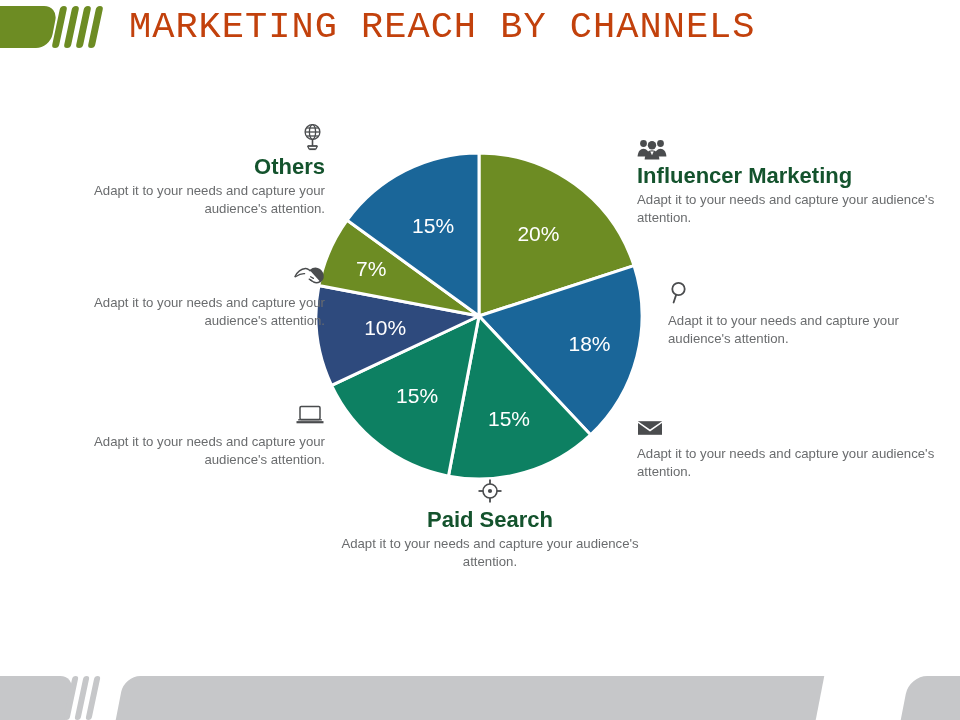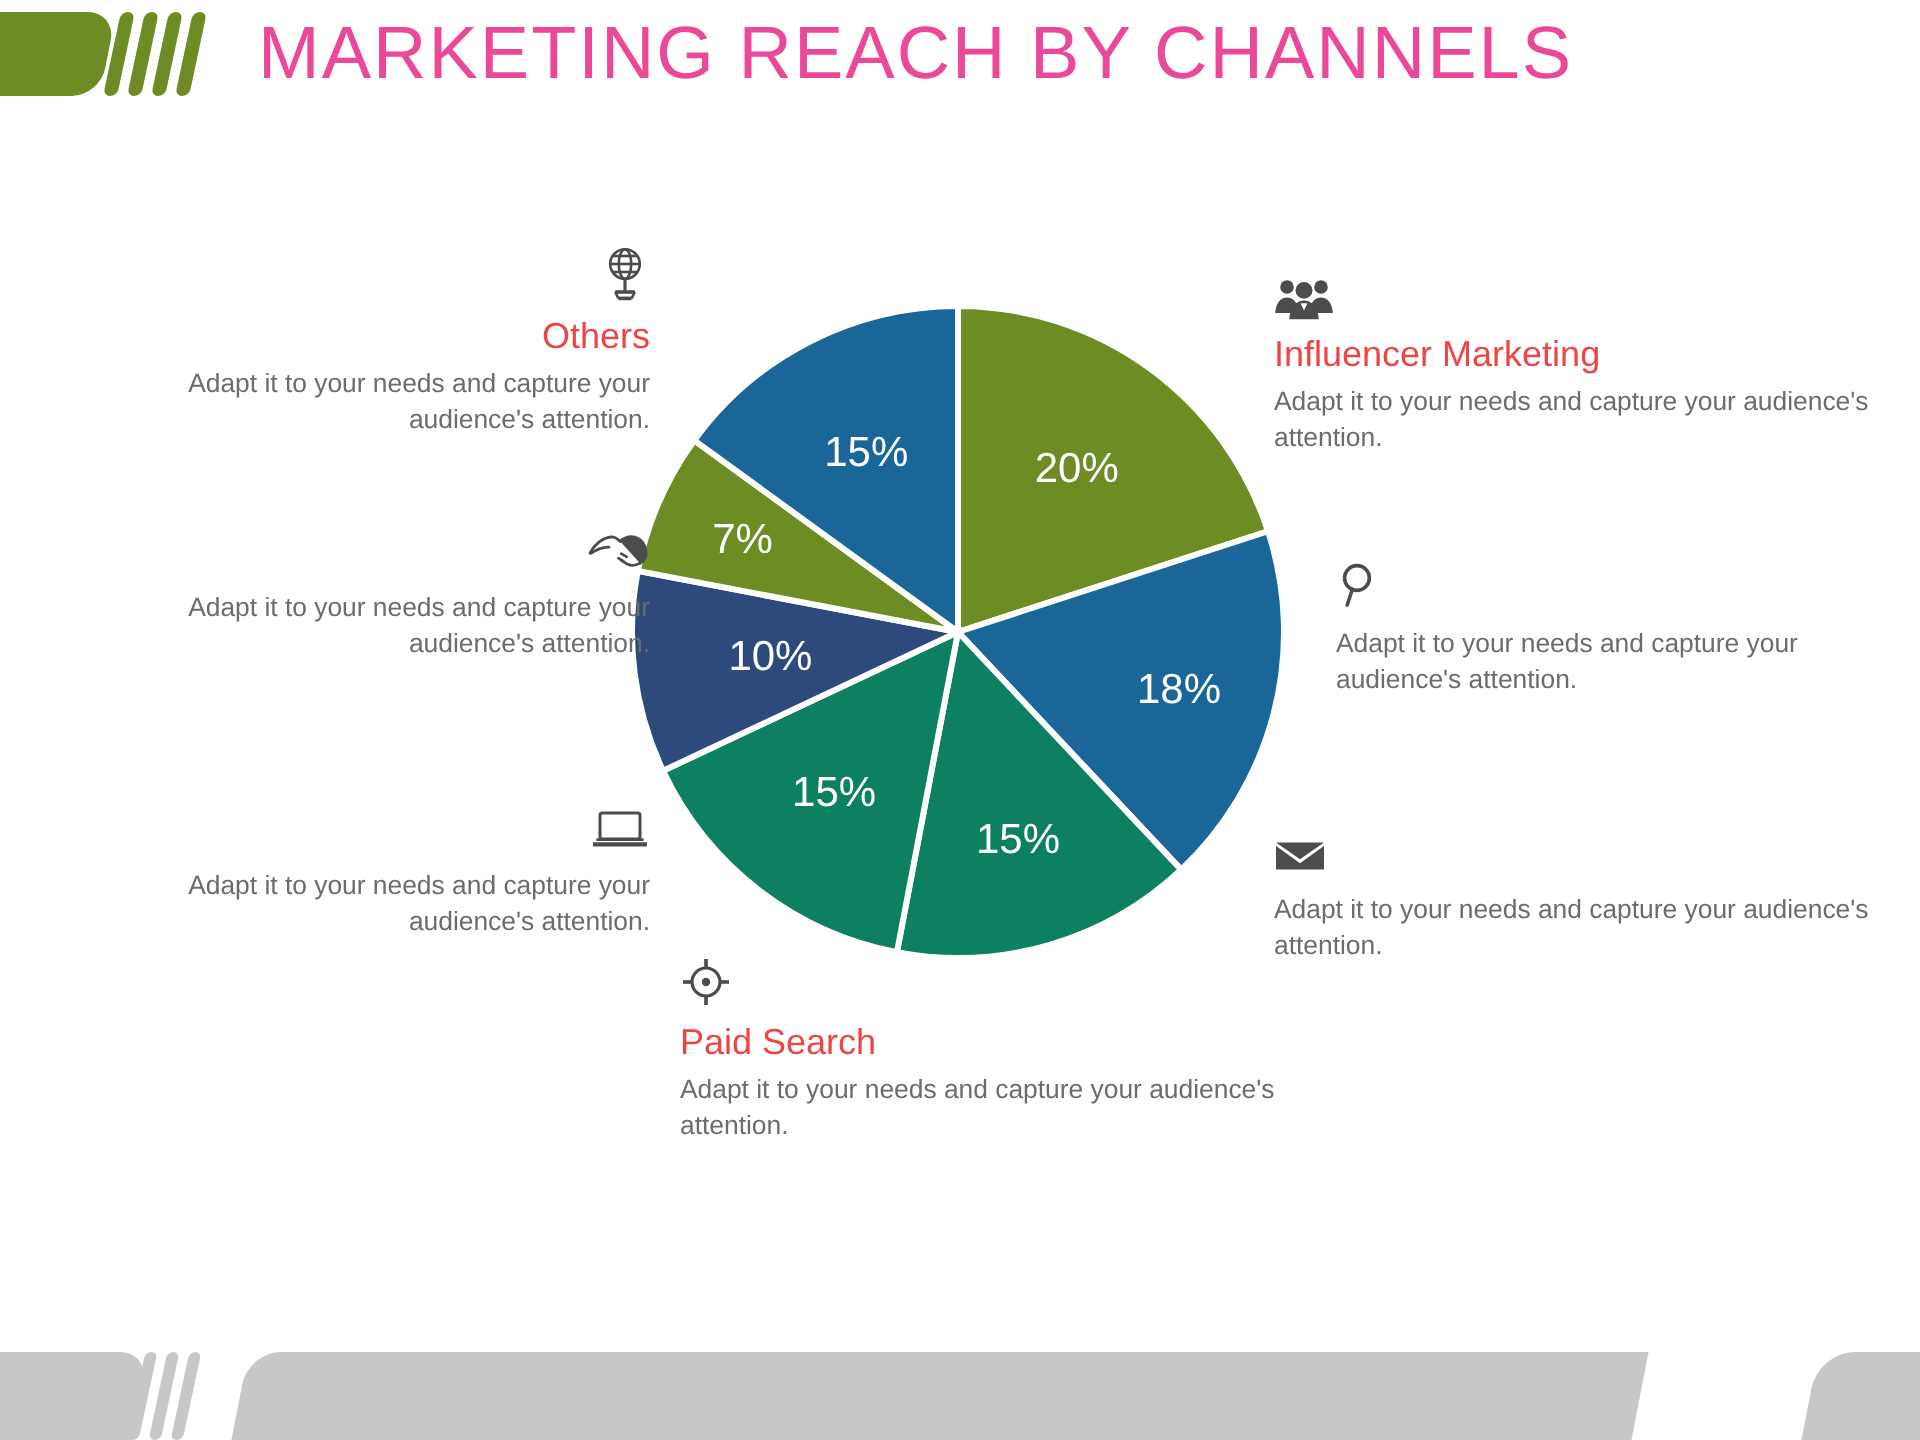--- a/index.html
+++ b/index.html
@@ -48,66 +48,67 @@
   .hdr-bars i:nth-child(2) { left: 12px; }
   .hdr-bars i:nth-child(3) { left: 24px; }
   .hdr-bars i:nth-child(4) { left: 36px; }
 
   .page-title {
     position: absolute;
     left: 129px; top: 2px;
     font-size: 37px;
     font-weight: normal;
     letter-spacing: 1.0px;
-    color: #ec4899;
+    color: #c2410c;
     white-space: nowrap;
     line-height: 50px;
+    font-family: Liberation Mono, monospace;
   }
 
   
   .pie-wrap {
     position: absolute;
     left: 313px; top: 150px;
     width: 332px; height: 332px;
   }
   .pie-svg { display: block; }
   .pie-label {
     font-family: "Liberation Sans", sans-serif;
     font-size: 21px;
     fill: #ffffff;
   }
 
   
   .callout {
     position: absolute;
   }
   .callout .c-title {
-    color: #ef4444;
-    font-size: 18px;
+    color: #14532d;
+    font-size: 22px;
     line-height: 24px;
     white-space: nowrap;
     margin: 0;
-    font-weight: normal;
+    font-weight: bold;
   }
   .callout .c-body {
     color: #6a6c6e;
     font-size: 13.2px;
     line-height: 17.5px;
     margin: 3px 0 0 0;
   }
   .callout .c-icon {
     display: block;
     color: #4a4c4e;
   }
 
   
   .align-right { text-align: right; }
   .align-right .c-icon { margin-left: auto; }
   .align-left  { text-align: left; }
-  .align-center{ text-align: left; }
+  .align-center{ text-align: center; }
   .align-center .c-icon { margin: 0 auto; }
 
   
   #co-others          { left: 35px;  top: 123px; width: 290px; }
   #co-affiliate       { left: 35px;  top: 263px; width: 290px; }
   #co-display         { left: 35px;  top: 404px; width: 290px; }
   #co-influencer      { left: 637px; top: 138px; width: 300px; }
   #co-organic         { left: 668px; top: 281px; width: 290px; }
   #co-email           { left: 637px; top: 418px; width: 300px; }
   #co-paid            { left: 340px; top: 478px; width: 300px; }

